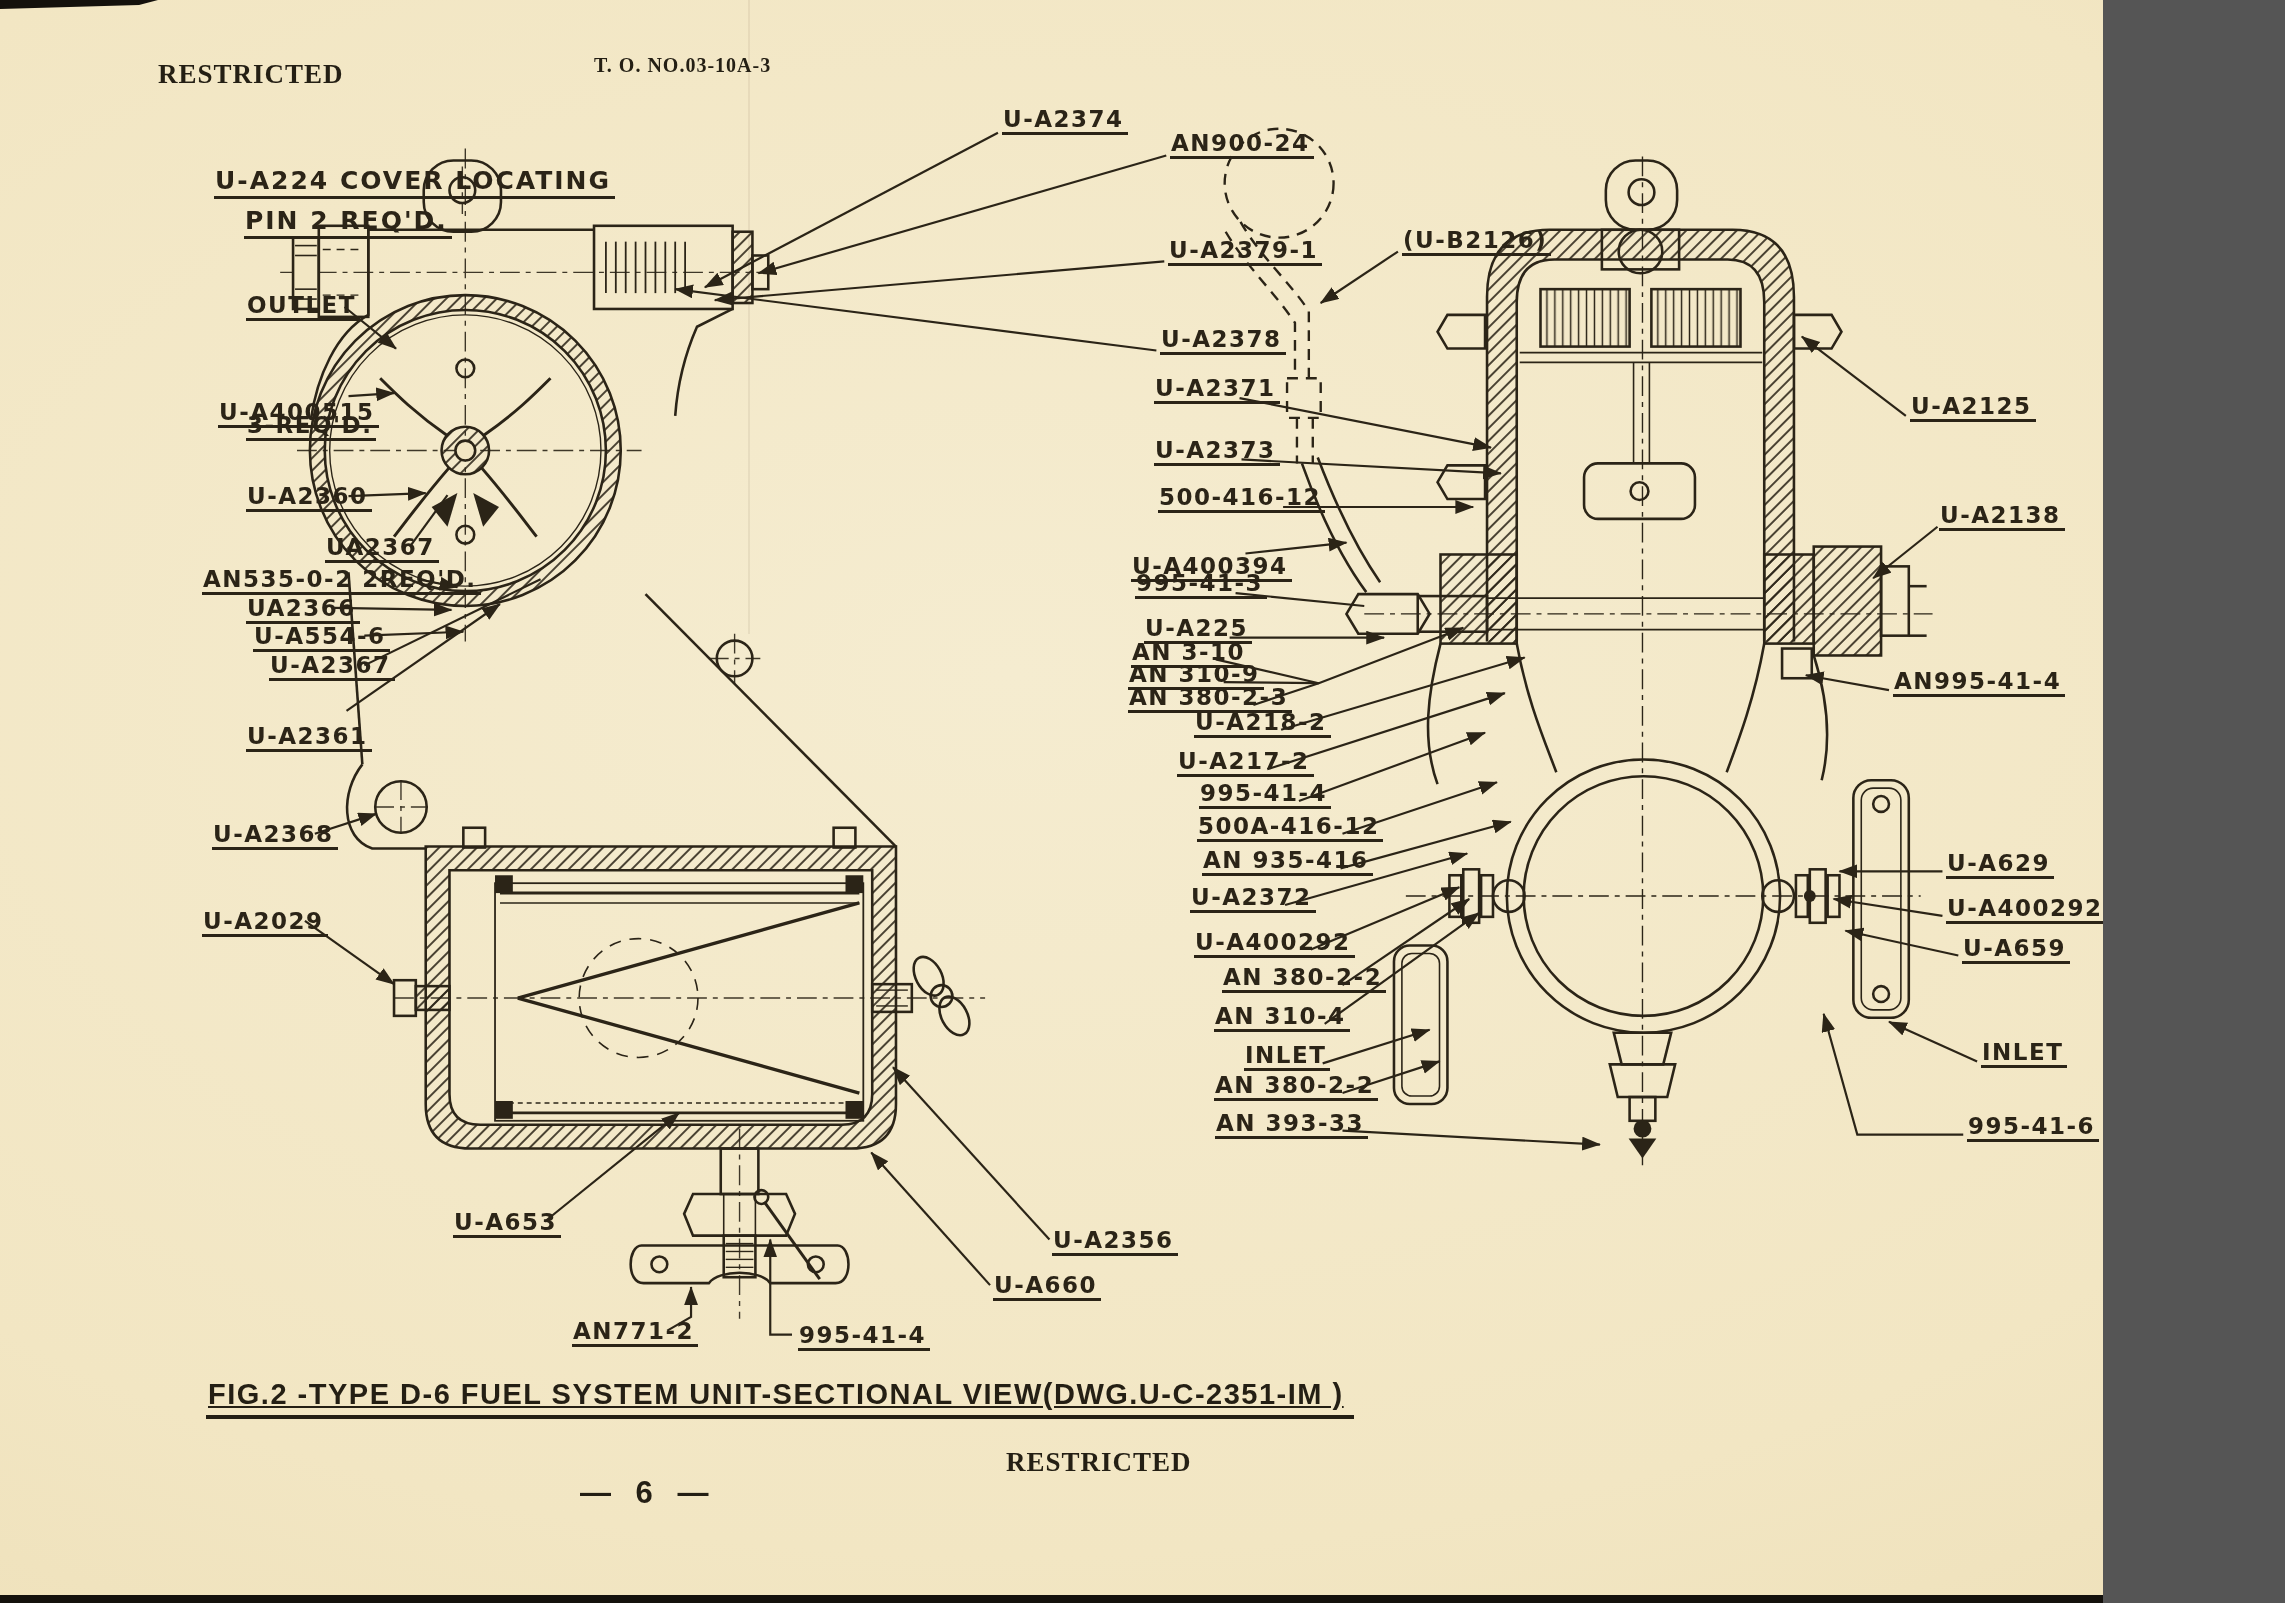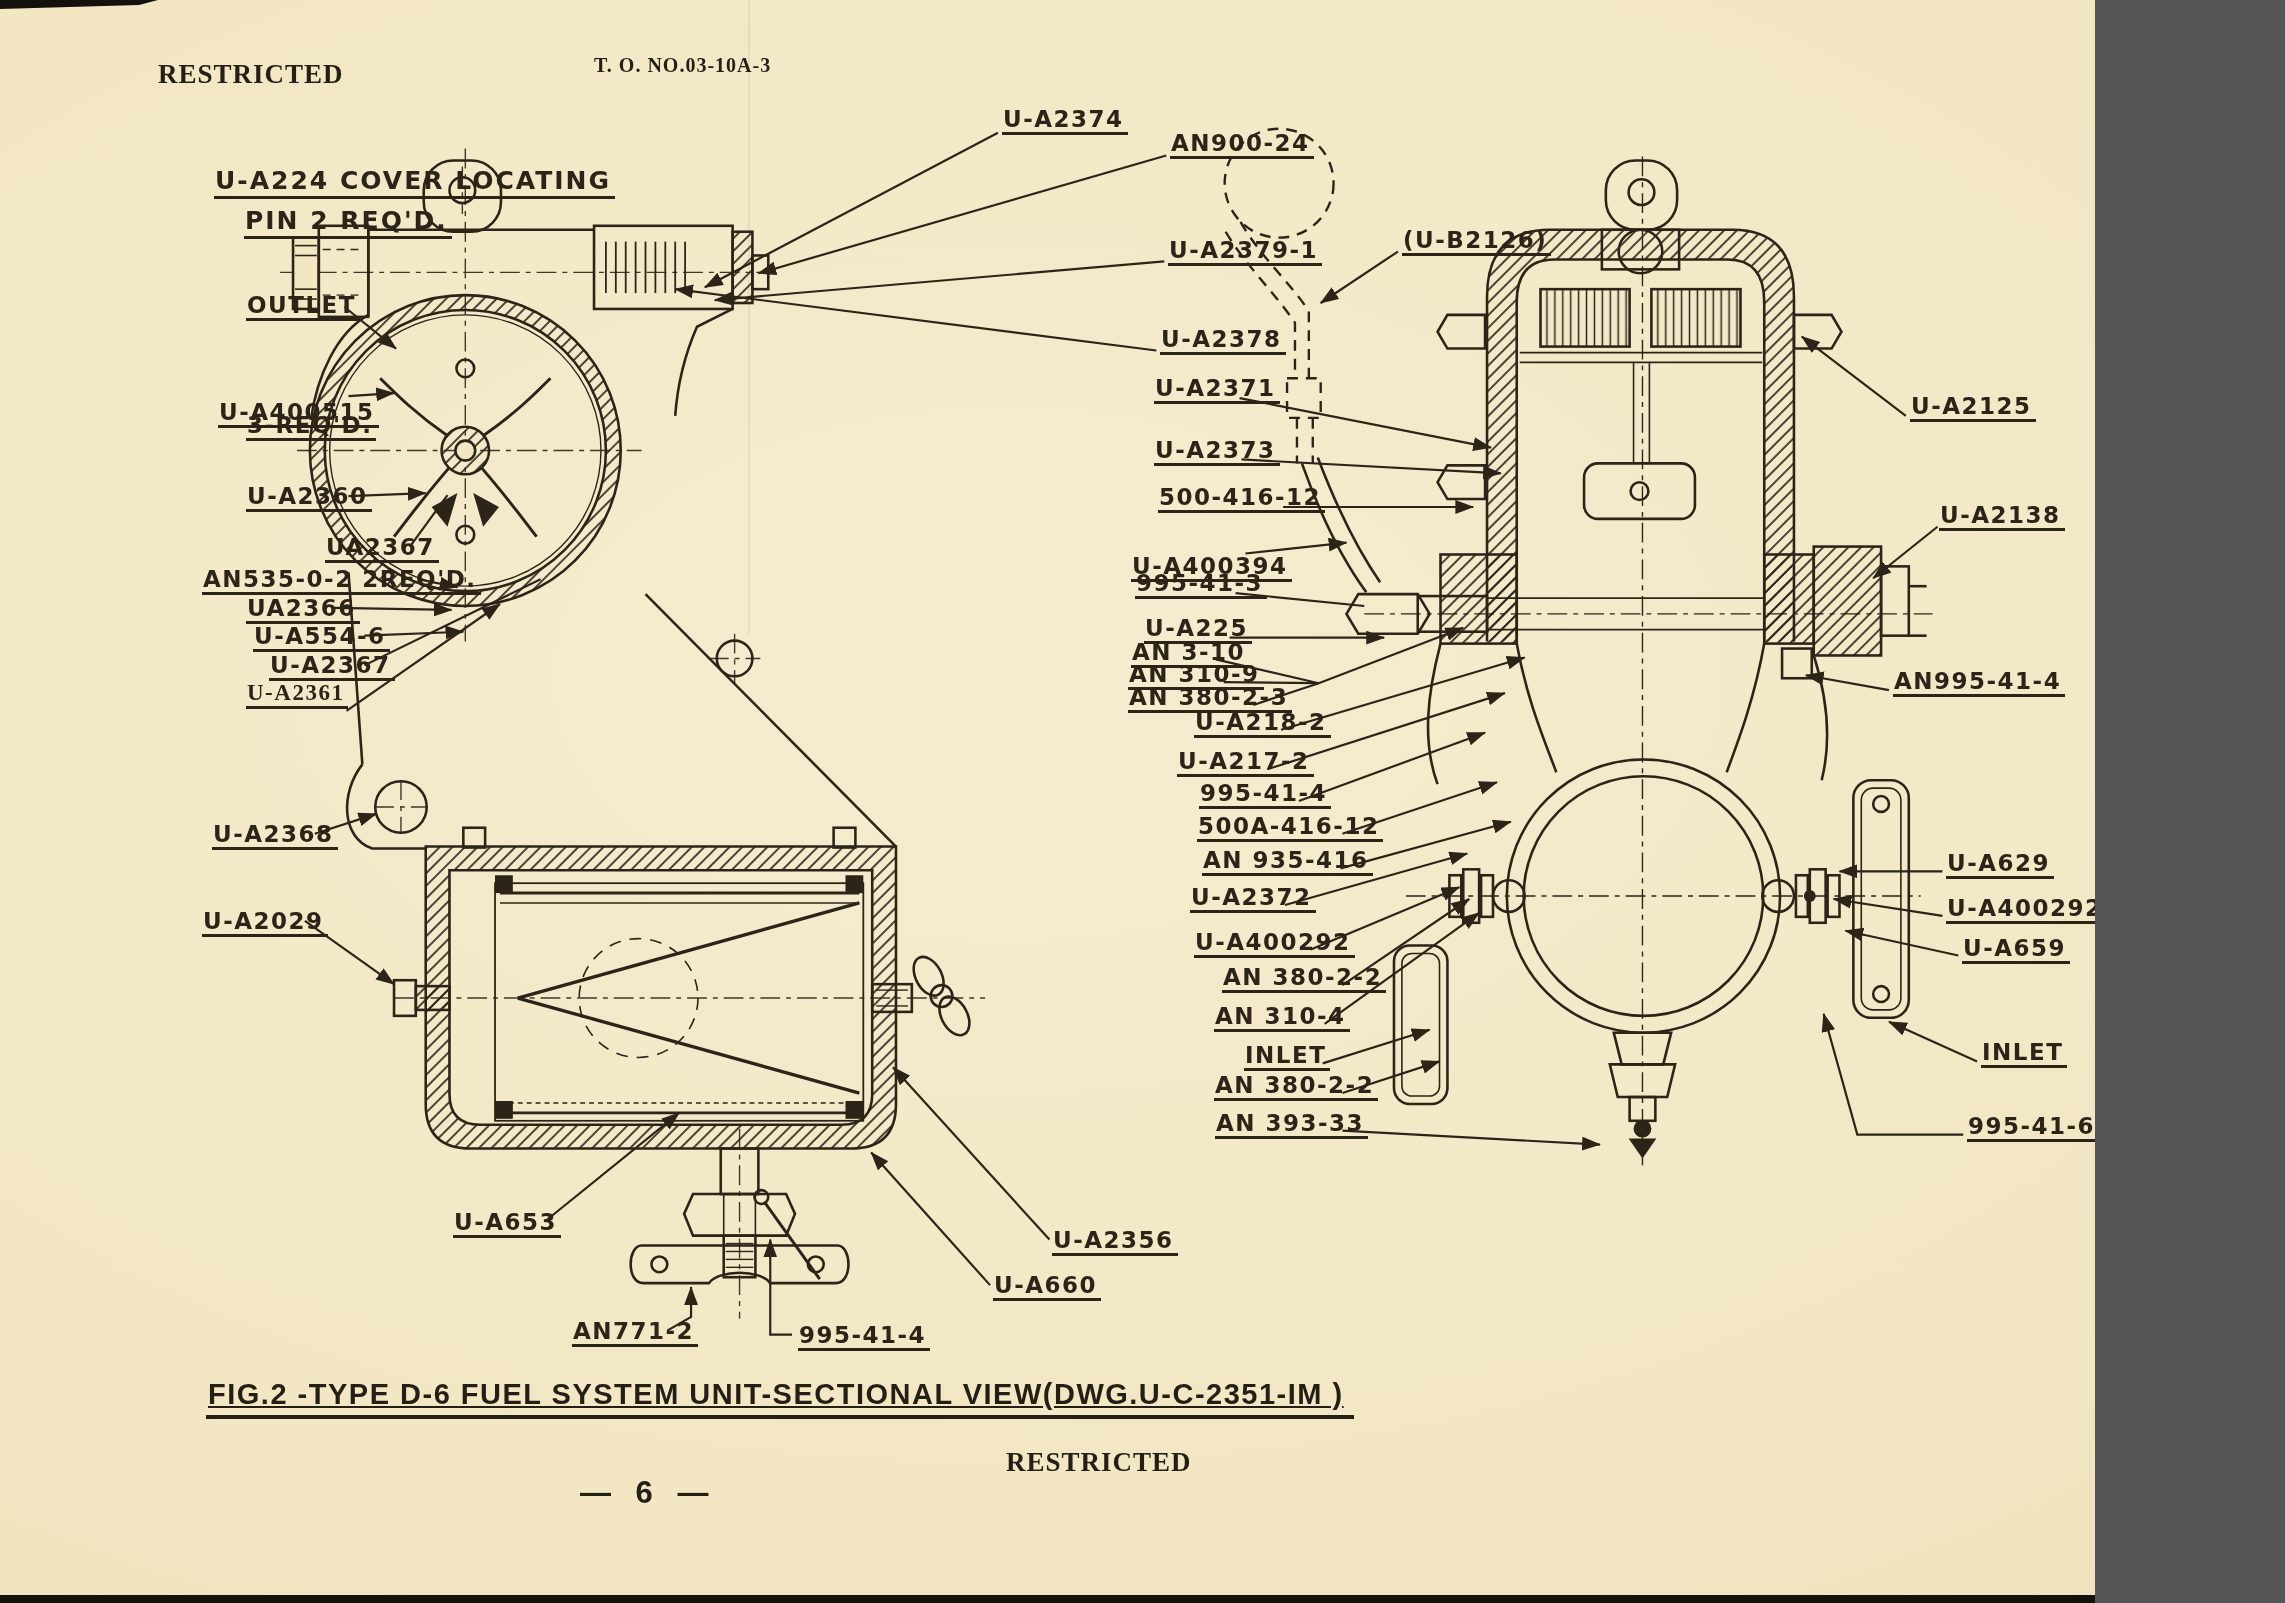--- a/index.html
+++ b/index.html
@@ -1,20 +1,21 @@
 <!DOCTYPE html>
 <html><head>
 <meta charset="utf-8">
 <style>
   html,body{margin:0;padding:0;background:#555;}
   #page{
     position:relative;width:2095px;height:1604px;overflow:hidden;
     background:
       radial-gradient(ellipse 130% 100% at 48% 42%, #f5ecd0 0%, #f2e6c3 55%, #ecddb4 88%, #e6d5a8 100%);
     font-family:"DejaVu Sans", sans-serif;
+    padding-left:8px;
   }
   #art{position:absolute;left:0;top:0;}
   .lbl{
     position:absolute;white-space:nowrap;
     font:700 23px "DejaVu Sans", sans-serif;letter-spacing:1.5px;
     color:#2b2417;border-bottom:3px solid #2b2417;padding:0 4px 1px 1px;
     line-height:1.05;
   }
   .hdr{
     position:absolute;white-space:nowrap;
@@ -330,21 +331,21 @@
 
   <div class="lbl" style="left:246px;top:293px;">OUTLET</div>
   <div class="lbl" style="left:218px;top:400px;">U-A400515</div>
   <div class="lbl" style="left:246px;top:413px;">3-REQ'D.</div>
   <div class="lbl" style="left:246px;top:484px;">U-A2360</div>
   <div class="lbl" style="left:325px;top:535px;">UA2367</div>
   <div class="lbl" style="left:202px;top:567px;">AN535-0-2  2REQ'D.</div>
   <div class="lbl" style="left:246px;top:596px;">UA2366</div>
   <div class="lbl" style="left:253px;top:624px;">U-A554-6</div>
   <div class="lbl" style="left:269px;top:653px;">U-A2367</div>
-  <div class="lbl" style="left:246px;top:681px;font-family:Liberation Serif, serif;">U-A2361</div>
+  <div class="lbl" style="left:246px;top:724px;">U-A2361</div>
   <div class="lbl" style="left:212px;top:822px;">U-A2368</div>
   <div class="lbl" style="left:202px;top:909px;">U-A2029</div>
   <div class="lbl" style="left:453px;top:1210px;">U-A653</div>
   <div class="lbl" style="left:572px;top:1319px;text-align:right;">AN771-2</div>
   <div class="lbl" style="left:798px;top:1323px;">995-41-4</div>
   <div class="lbl" style="left:993px;top:1273px;">U-A660</div>
   <div class="lbl" style="left:1052px;top:1228px;">U-A2356</div>
   <div class="lbl" style="left:1002px;top:107px;">U-A2374</div>
   <div class="lbl" style="left:1170px;top:131px;">AN900-24</div>
   <div class="lbl" style="left:1168px;top:238px;">U-A2379-1</div>

